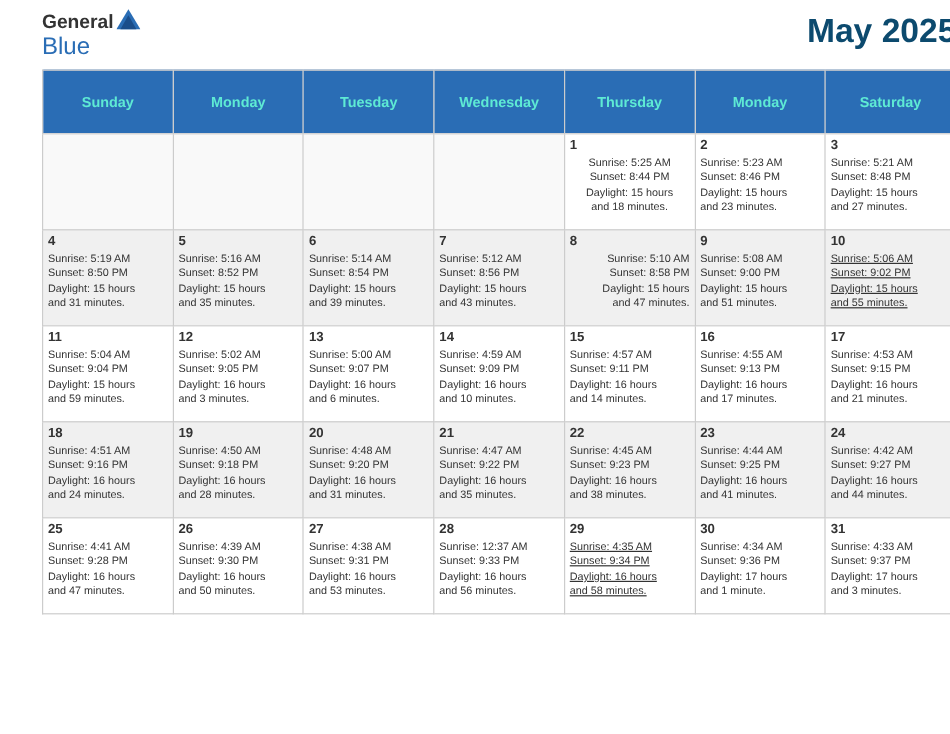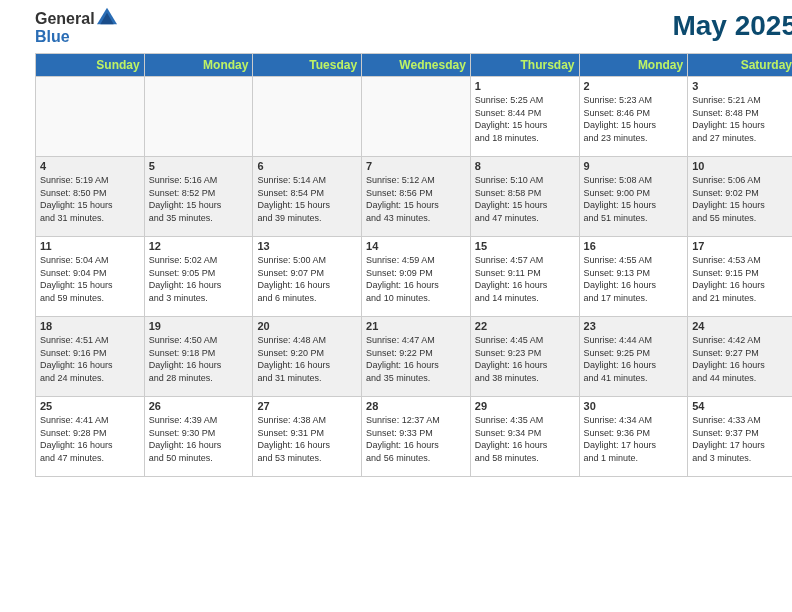--- a/index.html
+++ b/index.html
@@ -30,22 +30,22 @@
       display: flex;
       flex-direction: column;
       line-height: 1.1;
     }
     .logo-general {
       font-size: 16px;
       font-weight: bold;
       color: #333;
     }
     .logo-blue {
-      font-size: 16px;
-      font-weight: bold;
+      font-size: 20px;
+      font-weight: normal;
       color: #2a6db5;
     }
     .logo-icon {
       width: 20px;
       height: 20px;
       margin-left: 2px;
       margin-top: -5px;
     }
     .title-block {
       text-align: right;
@@ -59,25 +59,25 @@
       font-size: 14px;
       color: #555;
     }
     .calendar {
       width: 100%;
       border-collapse: collapse;
       table-layout: fixed;
     }
     .calendar th {
       background: #2a6db5;
-      color: #bef264;
+      color: #5eead4;
       font-size: 12px;
       font-weight: bold;
-      padding: 4px 4px;
-      text-align: right;
+      padding: 19px 4px;
+      text-align: center;
       border: 1px solid #ccc;
     }
     .calendar td {
       border: 1px solid #ccc;
       vertical-align: top;
       padding: 3px 4px;
       font-size: 9.5px;
       color: #333;
       height: 80px;
       background: #fff;
@@ -136,21 +136,21 @@
       </tr>
     </thead>
     <tbody id="calendar-body">
     <tr>
           <td class="empty"></td>
           <td class="empty"></td>
           <td class="empty"></td>
           <td class="empty"></td>
           <td>
             <span class="day-number">1</span>
-            <div class="day-info" style="white-space: pre-line;">Sunrise: 5:25 AM
+            <div class="day-info" style="white-space: pre-line; text-align: center;">Sunrise: 5:25 AM
 Sunset: 8:44 PM
 Daylight: 15 hours
 and 18 minutes.</div>
           </td>
           <td>
             <span class="day-number">2</span>
             <div class="day-info" style="white-space: pre-line;">Sunrise: 5:23 AM
 Sunset: 8:46 PM
 Daylight: 15 hours
 and 23 minutes.</div>
@@ -187,35 +187,35 @@
           </td>
           <td class="shaded">
             <span class="day-number">7</span>
             <div class="day-info" style="white-space: pre-line;">Sunrise: 5:12 AM
 Sunset: 8:56 PM
 Daylight: 15 hours
 and 43 minutes.</div>
           </td>
           <td class="shaded">
             <span class="day-number">8</span>
-            <div class="day-info" style="white-space: pre-line;">Sunrise: 5:10 AM
+            <div class="day-info" style="white-space: pre-line; text-align: right;">Sunrise: 5:10 AM
 Sunset: 8:58 PM
 Daylight: 15 hours
 and 47 minutes.</div>
           </td>
           <td class="shaded">
             <span class="day-number">9</span>
             <div class="day-info" style="white-space: pre-line;">Sunrise: 5:08 AM
 Sunset: 9:00 PM
 Daylight: 15 hours
 and 51 minutes.</div>
           </td>
           <td class="shaded">
             <span class="day-number">10</span>
-            <div class="day-info" style="white-space: pre-line;">Sunrise: 5:06 AM
+            <div class="day-info" style="white-space: pre-line; text-decoration: underline;">Sunrise: 5:06 AM
 Sunset: 9:02 PM
 Daylight: 15 hours
 and 55 minutes.</div>
           </td>
         </tr>
         <tr>
           <td>
             <span class="day-number">11</span>
             <div class="day-info" style="white-space: pre-line;">Sunrise: 5:04 AM
 Sunset: 9:04 PM
@@ -340,34 +340,34 @@
           </td>
           <td>
             <span class="day-number">28</span>
             <div class="day-info" style="white-space: pre-line;">Sunrise: 12:37 AM
 Sunset: 9:33 PM
 Daylight: 16 hours
 and 56 minutes.</div>
           </td>
           <td>
             <span class="day-number">29</span>
-            <div class="day-info" style="white-space: pre-line;">Sunrise: 4:35 AM
+            <div class="day-info" style="white-space: pre-line; text-decoration: underline;">Sunrise: 4:35 AM
 Sunset: 9:34 PM
 Daylight: 16 hours
 and 58 minutes.</div>
           </td>
           <td>
             <span class="day-number">30</span>
             <div class="day-info" style="white-space: pre-line;">Sunrise: 4:34 AM
 Sunset: 9:36 PM
 Daylight: 17 hours
 and 1 minute.</div>
           </td>
           <td>
-            <span class="day-number">54</span>
+            <span class="day-number">31</span>
             <div class="day-info" style="white-space: pre-line;">Sunrise: 4:33 AM
 Sunset: 9:37 PM
 Daylight: 17 hours
 and 3 minutes.</div>
           </td>
         </tr>
       </tbody>
   </table>
 </div>
 

